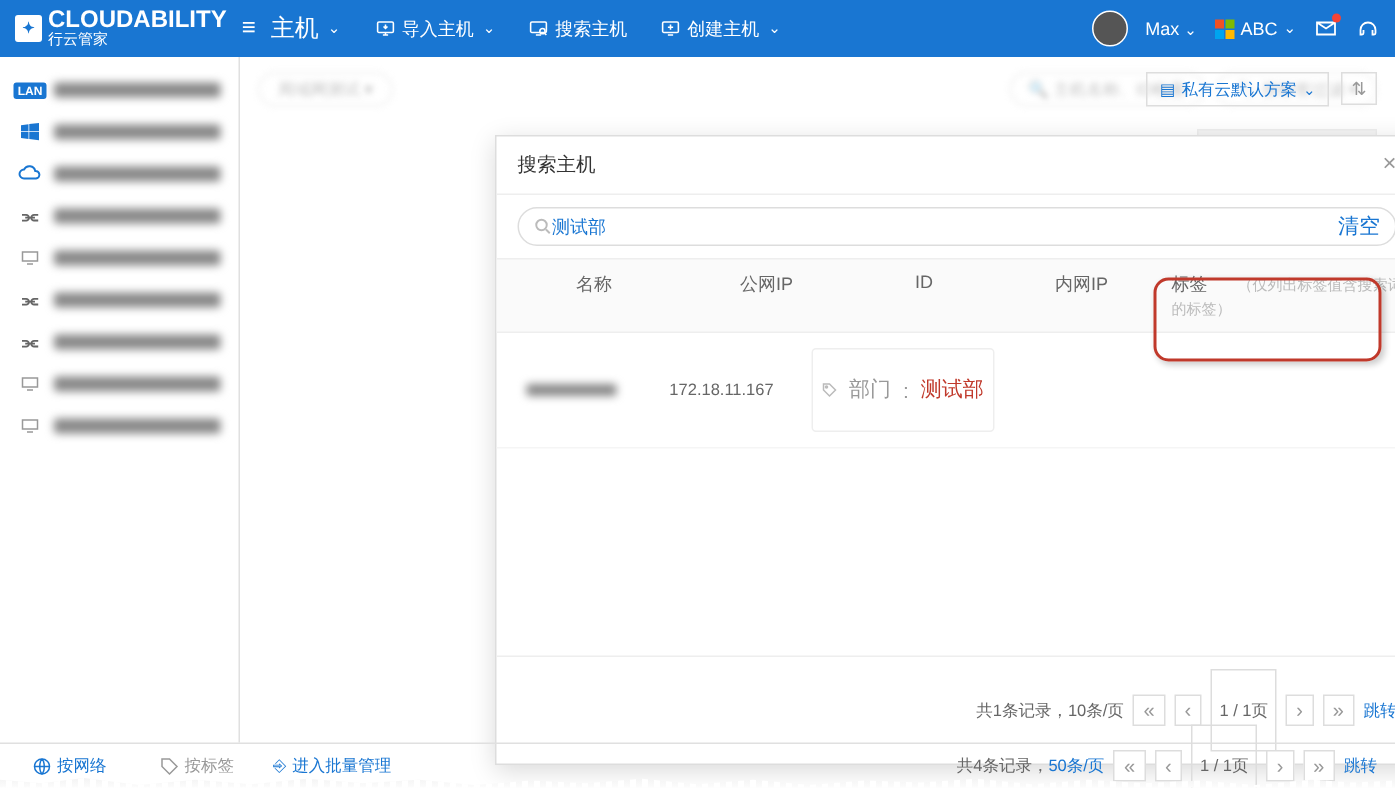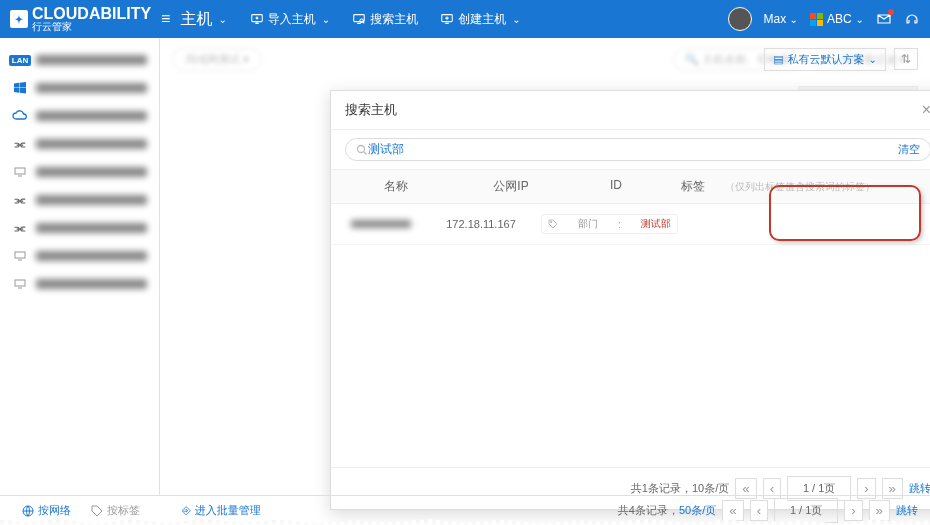--- a/index.html
+++ b/index.html
@@ -35,51 +35,51 @@
 .toolbar { display: flex; align-items: center; gap: 8px; margin-bottom: 8px; filter: blur(2px); opacity: 0.6; }
 .pill { border: 1px solid #ddd; border-radius: 14px; padding: 3px 12px; color: #999; font-size: 11px; }
 .scheme-select { margin-left: auto; border: 1px solid #ddd; padding: 3px 8px; color: #1976d2; display: flex; align-items: center; gap: 4px; font-size: 11px; }
 .sort-btn { border: 1px solid #ddd; padding: 3px 6px; color: #999; }
 
 .bg-table { position: absolute; right: 12px; top: 48px; width: 120px; }
 .bg-th { background: #f5f5f5; text-align: center; padding: 8px; border: 1px solid #eee; font-size: 12px; }
 .bg-td { text-align: center; padding: 9px; border-bottom: 1px solid #f0f0f0; font-size: 12px; color: #666; }
 
 .footer { position: absolute; bottom: 0; left: 0; right: 0; height: 30px; display: flex; align-items: center; border-top: 1px solid #e0e0e0; padding: 0 12px; }
-.footer-tabs { display: flex; width: 160px; }
+.footer-tabs { display: flex; width: 160px; gap: 16px; }
 .footer-tab { padding: 6px 10px; color: #999; display: flex; align-items: center; gap: 4px; cursor: pointer; font-size: 11px; }
 .footer-tab.active { color: #1976d2; }
 .batch-link { color: #1976d2; margin-left: 10px; cursor: pointer; font-size: 11px; display: flex; align-items: center; gap: 4px; }
 .pager { margin-left: auto; display: flex; align-items: center; gap: 6px; font-size: 11px; color: #666; }
 .pager-info .blue { color: #1976d2; }
 .pg-btn { border: 1px solid #ddd; padding: 2px 6px; cursor: pointer; color: #999; background: #fff; }
-.pg-input { border: 1px solid #ddd; padding: 4px 4px; width: 64px; text-align: center; }
+.pg-input { border: 1px solid #ddd; padding: 19px 4px; width: 44px; text-align: center; }
 .jump { color: #1976d2; cursor: pointer; }
 
 .modal-overlay { position: absolute; top: 38px; left: 160px; right: 0; bottom: 30px; pointer-events: none; }
 .modal { position: absolute; top: 14px; left: 10px; width: 616px; height: 420px; background: #fff; border: 1px solid #ddd; box-shadow: 0 4px 16px rgba(0,0,0,0.15); display: flex; flex-direction: column; pointer-events: auto; }
 .modal-header { padding: 10px 14px; display: flex; justify-content: space-between; align-items: center; border-bottom: 1px solid #eee; }
 .modal-title { font-size: 13px; color: #333; }
 .close-x { cursor: pointer; color: #999; font-size: 16px; }
 .search-row { padding: 8px 14px; }
 .search-box { display: flex; align-items: center; border: 1px solid #ddd; border-radius: 14px; padding: 3px 10px; }
 .search-box input { flex: 1; border: none; outline: none; font-size: 12px; color: #1976d2; background: transparent; }
-.clear-link { color: #1976d2; font-size: 11px; cursor: pointer; }
+.clear-link { color: #1976d2; font-size: 14px; cursor: pointer; }
 .modal-table { flex: 1; overflow: auto; }
 .m-thead { display: flex; background: #fafafa; border-top: 1px solid #eee; border-bottom: 1px solid #eee; }
 .m-th { padding: 8px; text-align: center; color: #666; font-size: 12px; }
 .m-th.c1{width:130px}.m-th.c2{width:110px}.m-th.c3{width:100px}.m-th.c4{width:100px}.m-th.c5{flex:1;text-align:left;padding-left:10px}
 .m-hint { font-size: 10px; color: #bbb; margin-left: 20px; }
 .m-row { display: flex; align-items: center; border-bottom: 1px solid #f5f5f5; }
 .m-td { padding: 10px 8px; font-size: 11px; color: #666; text-align: center; }
 .m-td.c1{width:130px;text-align:left;padding-left:10px;display:flex;align-items:center;gap:4px}
 .m-td.c2{width:110px}.m-td.c3{width:100px}.m-td.c4{width:100px}.m-td.c5{flex:1;text-align:left;padding-left:10px}
 .m-td.c3 .blur { width: 60px; height: 8px; margin: 0 auto; }
 .win-icon { width: 12px; height: 12px; }
-.tag-chip { display: inline-flex; align-items: center; gap: 20px; border: 1px solid #eee; padding: 2px 6px; border-radius: 3px; font-size: 10px; color: #999; }
+.tag-chip { display: inline-flex; align-items: center; gap: 8px; border: 1px solid #eee; padding: 18px 6px; border-radius: 3px; font-size: 14px; color: #999; }
 .tag-chip .hl { color: #c0392b; }
 .callout { position: absolute; border: 2px solid #c0392b; border-radius: 10px; pointer-events: none; box-shadow: 2px 2px 4px rgba(0,0,0,0.2); }
 .modal-footer { padding: 8px 14px; border-top: 1px solid #eee; display: flex; justify-content: flex-end; align-items: center; gap: 6px; font-size: 11px; color: #666; }
 
 .torn-edge { position: absolute; left: 0; right: 0; bottom: -2px; height: 12px; background: repeating-linear-gradient(90deg, transparent 0 4px, #fff 4px 8px), linear-gradient(#eee, #fff); clip-path: polygon(0 40%, 3% 60%, 6% 30%, 10% 70%, 14% 40%, 18% 65%, 22% 35%, 26% 60%, 30% 40%, 34% 70%, 38% 45%, 42% 60%, 46% 35%, 50% 65%, 54% 40%, 58% 70%, 62% 45%, 66% 55%, 70% 35%, 74% 65%, 78% 40%, 82% 60%, 86% 45%, 90% 70%, 94% 40%, 97% 55%, 100% 45%, 100% 100%, 0 100%); }
 svg { display: block; }
 </style>
 </head>
 <body>
 
@@ -244,20 +244,21 @@
               </svg>
             <input value="测试部" style="">
             <span class="clear-link">清空</span>
           </div>
         </div>
         <div class="modal-table">
           <div class="m-thead">
             <div class="m-th c1">名称</div>
             <div class="m-th c3">公网IP</div>
             <div class="m-th c2">ID</div>
+            <div class="m-th c4">内网IP</div>
             <div class="m-th c5"><span>标签</span><span class="m-hint">（仅列出标签值含搜索词的标签）</span></div>
           </div>
           <div class="m-row">
             <div class="m-td c3">
                 <div class="blur"></div>
               </div>
             <div class="m-td c4">172.18.11.167</div>
             <div class="m-td c5">
               <span class="tag-chip">
                 <svg width="10" height="10" viewBox="0 0 10 10" fill="none" stroke="#bbb">

